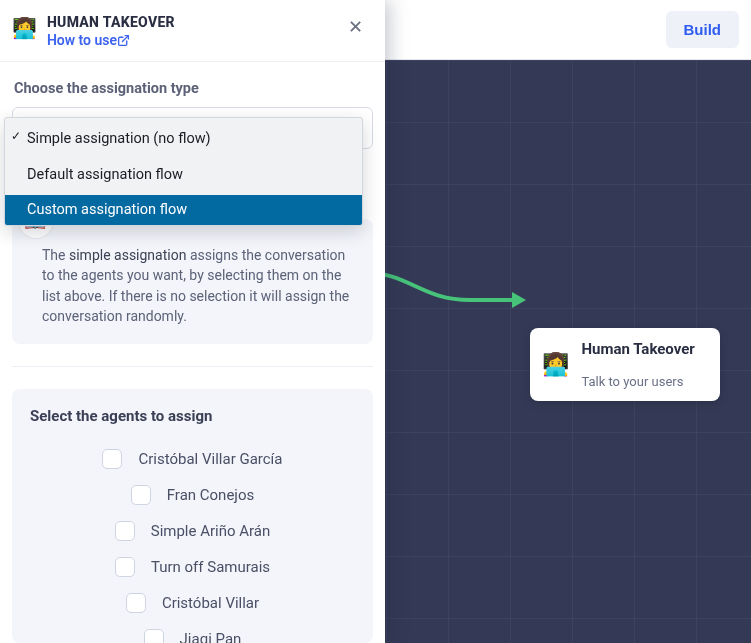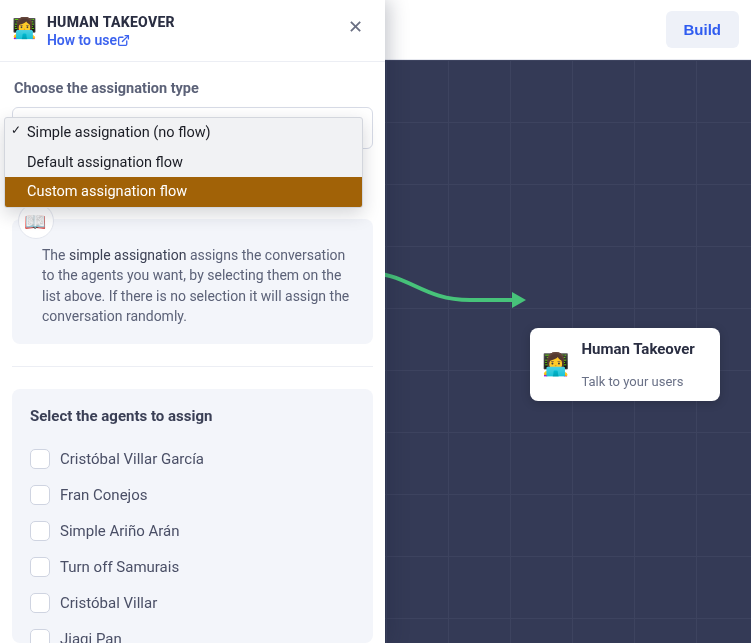--- a/index.html
+++ b/index.html
@@ -162,31 +162,32 @@
     z-index: 30;
     overflow: hidden;
   }
   .dropdown-item {
     padding: 5px 10px 5px 22px;
     font-size: 14.5px;
     color: #1b1d25;
     cursor: pointer;
     position: relative;
     line-height: 1.35;
+    margin-top: 6px;
   }
   .dropdown-item.selected::before {
     content: "✓";
     position: absolute;
     left: 6px;
     top: 4px;
     font-size: 12px;
     color: #1b1d25;
   }
   .dropdown-item.highlight {
-    background: #a16207;
+    background: #0369a1;
     color: #fff;
   }
 
   .info-card {
     margin: 70px 2px 0 2px;
     background: #f3f5fa;
     border-radius: 8px;
     padding: 16px 20px 18px 16px;
     display: flex;
     gap: 12px;
@@ -230,23 +231,24 @@
   }
   .agents-title {
     color: #3a3f55;
     font-size: 15px;
     font-weight: 700;
     margin-bottom: 16px;
   }
   .agent-row {
     display: flex;
     align-items: center;
-    gap: 10px;
+    gap: 16px;
     padding: 8px 0;
     cursor: pointer;
+    justify-content: center;
   }
   .chk {
     width: 20px; height: 20px;
     border: 1.5px solid #cfd4e1;
     border-radius: 5px;
     background: #fff;
     flex-shrink: 0;
   }
   .agent-name {
     color: #4a4f66;

